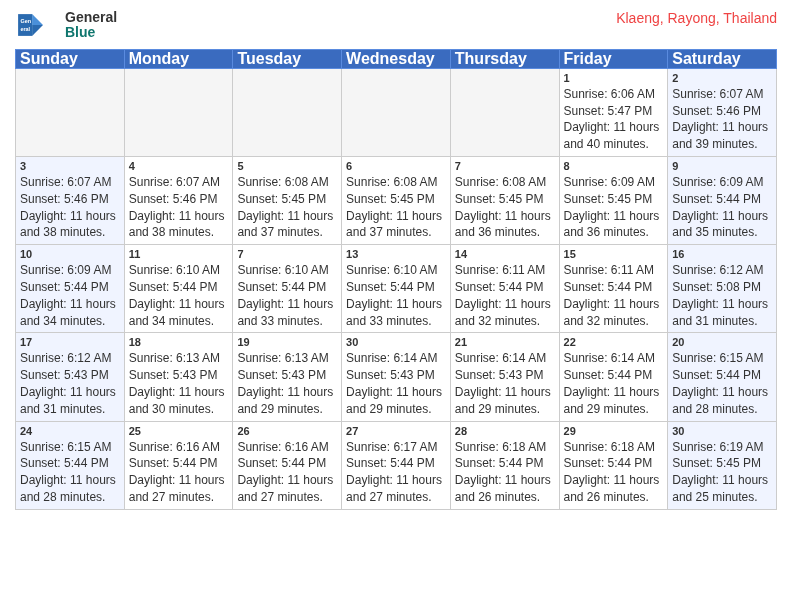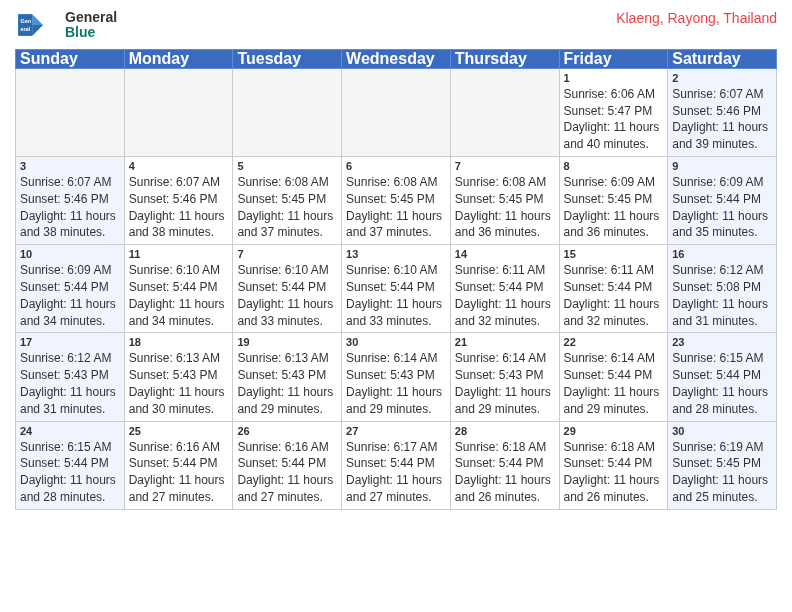--- a/index.html
+++ b/index.html
@@ -287,21 +287,21 @@
 and 29 minutes.</div>
           </td>
           <td>
             <div class="day-num">22</div>
             <div class="day-info">Sunrise: 6:14 AM
 Sunset: 5:44 PM
 Daylight: 11 hours
 and 29 minutes.</div>
           </td>
           <td class="weekend">
-            <div class="day-num">23</div>
+            <div class="day-num">20</div>
             <div class="day-info">Sunrise: 6:15 AM
 Sunset: 5:44 PM
 Daylight: 11 hours
 and 28 minutes.</div>
           </td>
         </tr>
         <tr>
           <td class="weekend">
             <div class="day-num">24</div>
             <div class="day-info">Sunrise: 6:15 AM

